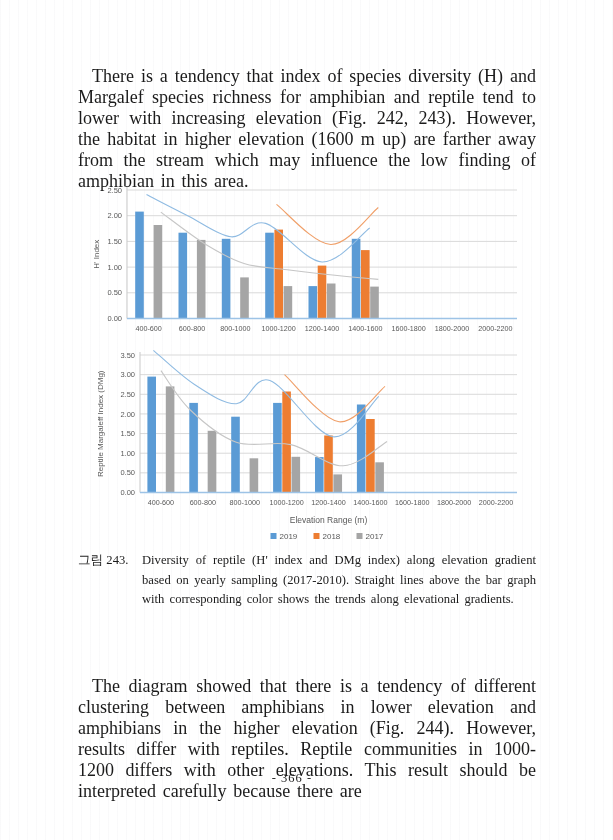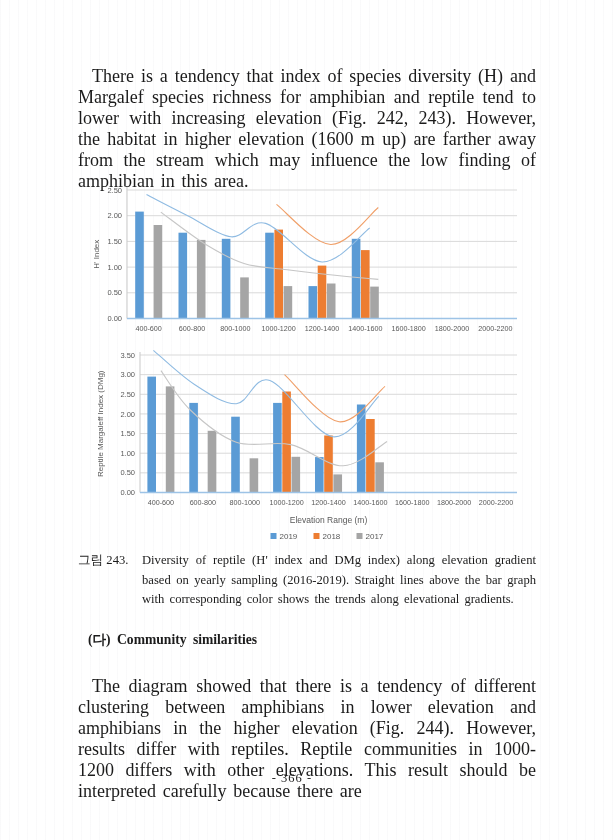--- a/index.html
+++ b/index.html
@@ -177,22 +177,21 @@
           <text x="189.5" y="193" font-size="8" fill="#595959">2019</text>
           <rect x="223.5" y="187" width="6" height="6" fill="#ED7D31"></rect>
           <text x="232.5" y="193" font-size="8" fill="#595959">2018</text>
           <rect x="266.5" y="187" width="6" height="6" fill="#A5A5A5"></rect>
           <text x="275.5" y="193" font-size="8" fill="#595959">2017</text>
         </g>
       </svg></figure>
 
   <div class="caption">
     <span class="cap-label">그림 243.</span>
-    <span class="cap-text">Diversity of reptile (H' index and DMg index) along elevation gradient based on yearly sampling (2016-2019). Straight lines above the bar graph with corresponding color shows the trends along elevational gradients.</span>
+    <span class="cap-text">Diversity of reptile (H' index and DMg index) along elevation gradient based on yearly sampling (2017-2010). Straight lines above the bar graph with corresponding color shows the trends along elevational gradients.</span>
   </div>
 
-  <h3 class="heading">(다) Community similarities</h3>
 
   <p class="body-text p2">The diagram showed that there is a tendency of different clustering between amphibians in lower elevation and amphibians in the higher elevation (Fig. 244). However, results differ with reptiles. Reptile communities in 1000-1200 differs with other elevations. This result should be interpreted carefully because there are</p>
 
   <div class="pageno">- 366 -</div>
 
 </div>
 
 </body></html>

